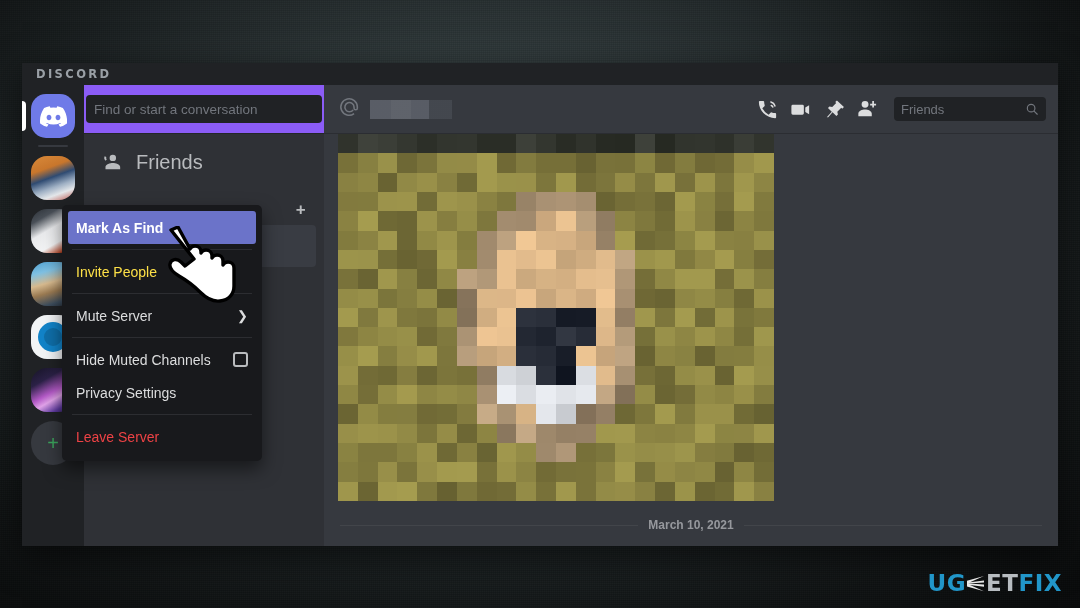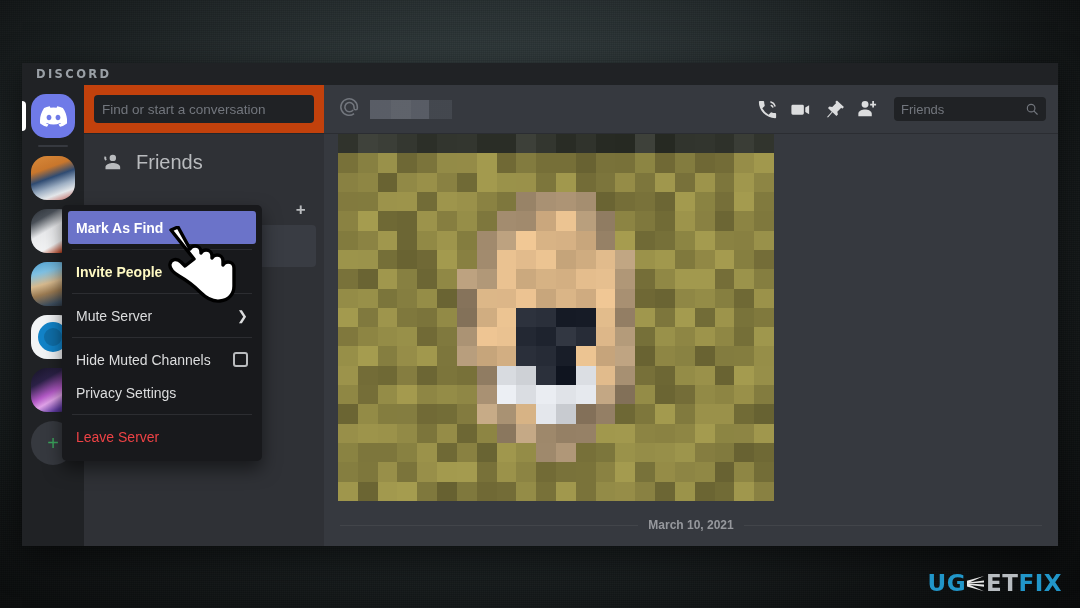--- a/index.html
+++ b/index.html
@@ -142,22 +142,22 @@
     width: 240px;
     background: #2f3136;
     flex-shrink: 0;
     display: flex;
     flex-direction: column;
   }
   #dm-search-wrap {
     height: 48px;
     display: flex;
     align-items: center;
-    padding: 0 10px;
-    background: #c2410c;
+    padding: 0 2px;
+    background: #8b5cf6;
     box-shadow: 0 1px 0 rgba(0,0,0,.22);
   }
   #dm-search {
     width: 100%;
     height: 28px;
     background: #202225;
     border-radius: 4px;
     display: flex;
     align-items: center;
     padding: 0 8px;
@@ -289,21 +289,21 @@
     padding: 0 8px;
     display: flex;
     align-items: center;
     justify-content: space-between;
     border-radius: 3px;
     font-size: 14px;
     color: #dcddde;
     white-space: nowrap;
   }
   .ctx-item.active { background: #6b73c9; color: #ffffff; font-weight: bold; }
-  .ctx-item.invite { color: #fef9c3; font-weight: bold; }
+  .ctx-item.invite { color: #fde047; }
   .ctx-item.danger { color: #ed4245; }
   .ctx-sep { height: 1px; background: #2c2d31; margin: 5px 10px; }
   .ctx-arrow { color: #dcddde; font-size: 13px; }
   .ctx-check {
     width: 15px; height: 15px;
     border: 2px solid #b9bbbe;
     border-radius: 3px;
   }
 
   

